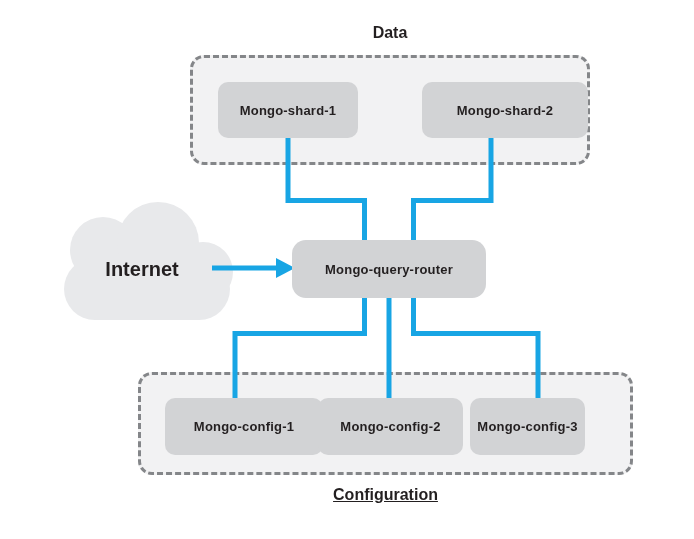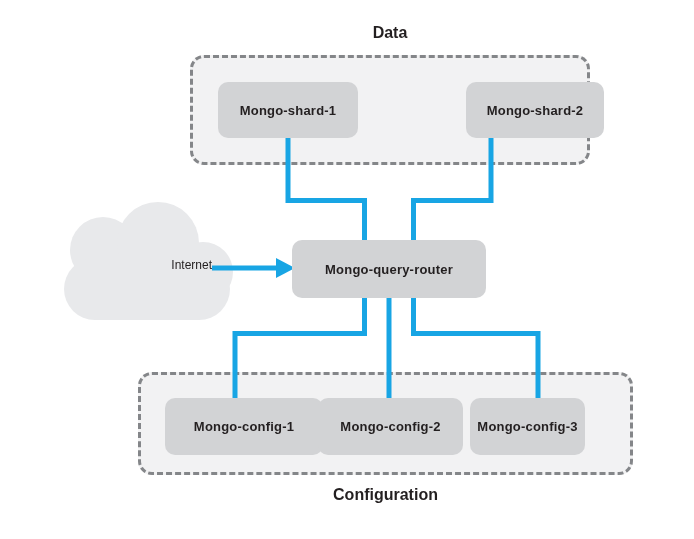--- a/index.html
+++ b/index.html
@@ -49,35 +49,35 @@
     font-weight: 700;
     font-size: 16px;
     color: #231f20;
     z-index: 3;
   }
   #internet-label {
     position: absolute;
     left: 72px;
     top: 258px;
     width: 140px;
-    text-align: right;
-    font-weight: 400;
-    font-size: 12px;
+    text-align: center;
+    font-weight: 700;
+    font-size: 20px;
     color: #231f20;
     z-index: 3;
   }
   
   #data-group      { left: 190px; top: 55px;  width: 400px; height: 110px; }
   #config-group    { left: 138px; top: 372px; width: 495px; height: 103px; }
   #data-label      { left: 190px; top: 24px;  width: 400px; }
-  #config-label    { left: 138px; top: 486px; width: 495px; }
+  #config-label    { left: 138px; top: 486px; width: 495px; text-decoration: underline; }
   
   #node-shard1  { left: 218px; top: 82px;  width: 140px; height: 56px; }
-  #node-shard2  { left: 422px; top: 82px;  width: 138px; height: 56px; margin-left: 44px; }
-  #node-router  { left: 292px; top: 240px; width: 194px; height: 58px; }
+  #node-shard2  { left: 422px; top: 82px;  width: 166px; height: 56px; }
+  #node-router  { left: 292px; top: 240px; width: 194px; height: 58px; border-radius: 14px; }
   #node-config1 { left: 165px; top: 398px; width: 158px; height: 57px; }
   #node-config2 { left: 318px; top: 398px; width: 145px; height: 57px; }
   #node-config3 { left: 470px; top: 398px; width: 115px; height: 57px; }
 </style>
 </head>
 <body>
 
 <div id="canvas">
 
   <div id="data-label" class="group-label">Data</div>

